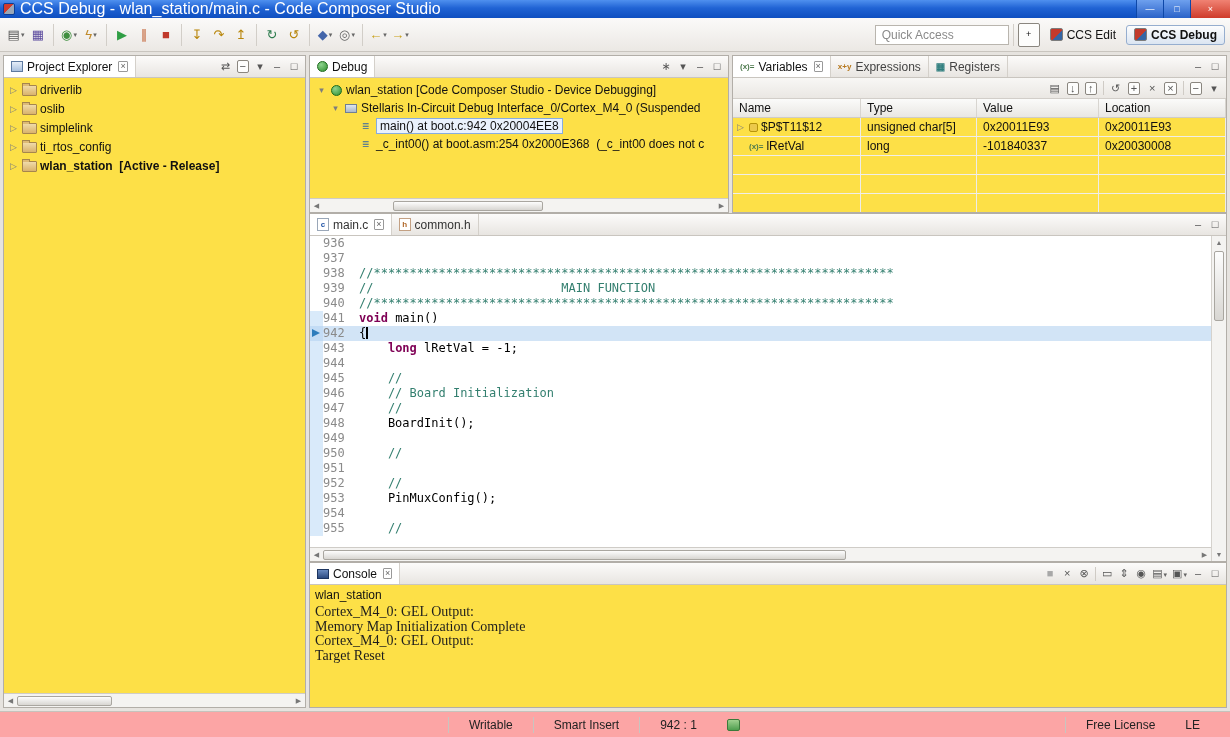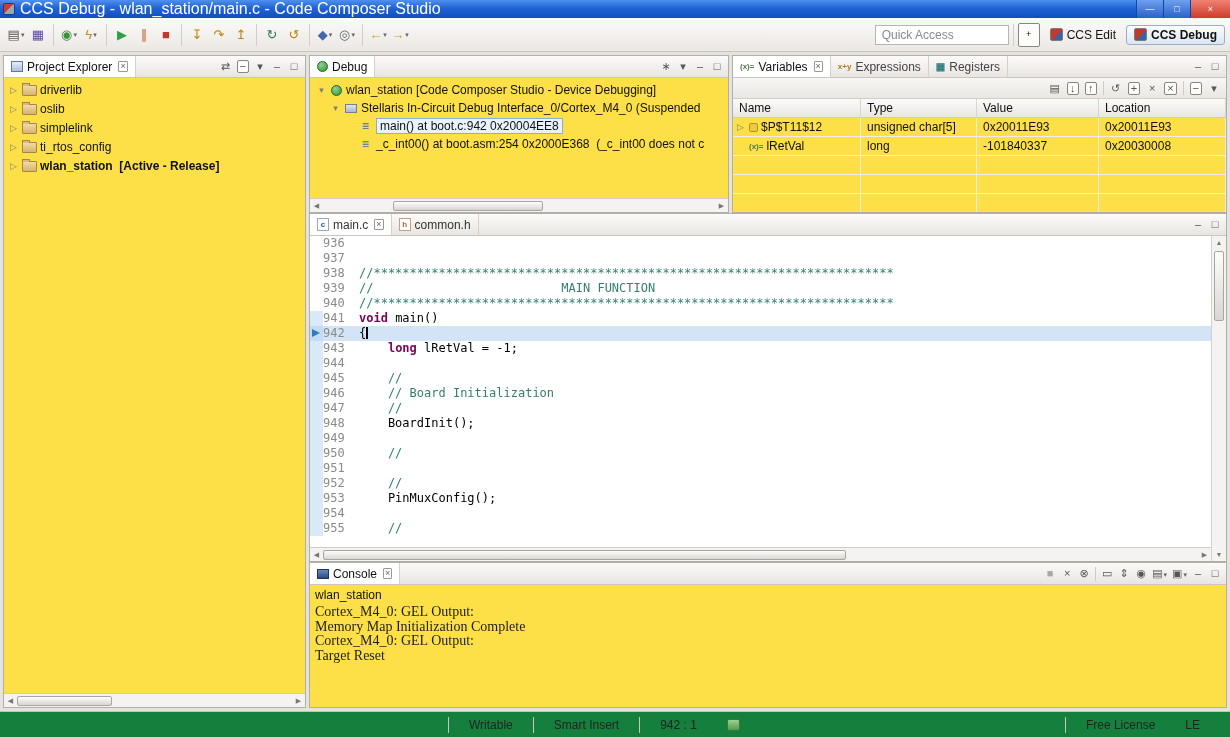--- a/index.html
+++ b/index.html
@@ -112,21 +112,21 @@
   .caret{display:inline-block;width:2px;height:12px;background:#000;vertical-align:-2px}
 
   
   .console-body{flex:1;padding:2px 5px;overflow:hidden}
   .console-process{padding:1px 0 3px 0;white-space:nowrap}
   .console-line{font-family:Liberation Serif, serif;font-size:14px;line-height:14.5px;color:#1d1d1d;white-space:pre}
   .console-icon{width:12px;height:10px;background:linear-gradient(#6a8bc0,#2c4a80);border:1px solid #1d3560;flex:none}
   .pe-icon{width:12px;height:11px;background:linear-gradient(#e6eef8,#a9c0de);border:1px solid #5e7aa0;flex:none}
 
   
-  .statusbar{height:26px;flex:none;display:flex;align-items:center;background:#15803d;border-top:1px solid #c6c2bc;color:#222}
+  .statusbar{height:26px;flex:none;display:flex;align-items:center;background:#fca5a5;border-top:1px solid #c6c2bc;color:#222}
   .sb-spacer{width:448px;flex:none}
   .sb-item{padding:0 20px;white-space:nowrap}
   .sb-sep{width:1px;height:16px;background:#c8c5c0;flex:none}
   .sb-icon{width:13px;height:12px;margin:0 10px;border-radius:2px;background:linear-gradient(#9fd08f,#4f9e4f);border:1px solid #3a7a3a;flex:none}
   .sb-right{margin-left:auto;display:flex;align-items:center}
 </style>
 </head>
 <body>
 
 <div class="window">

